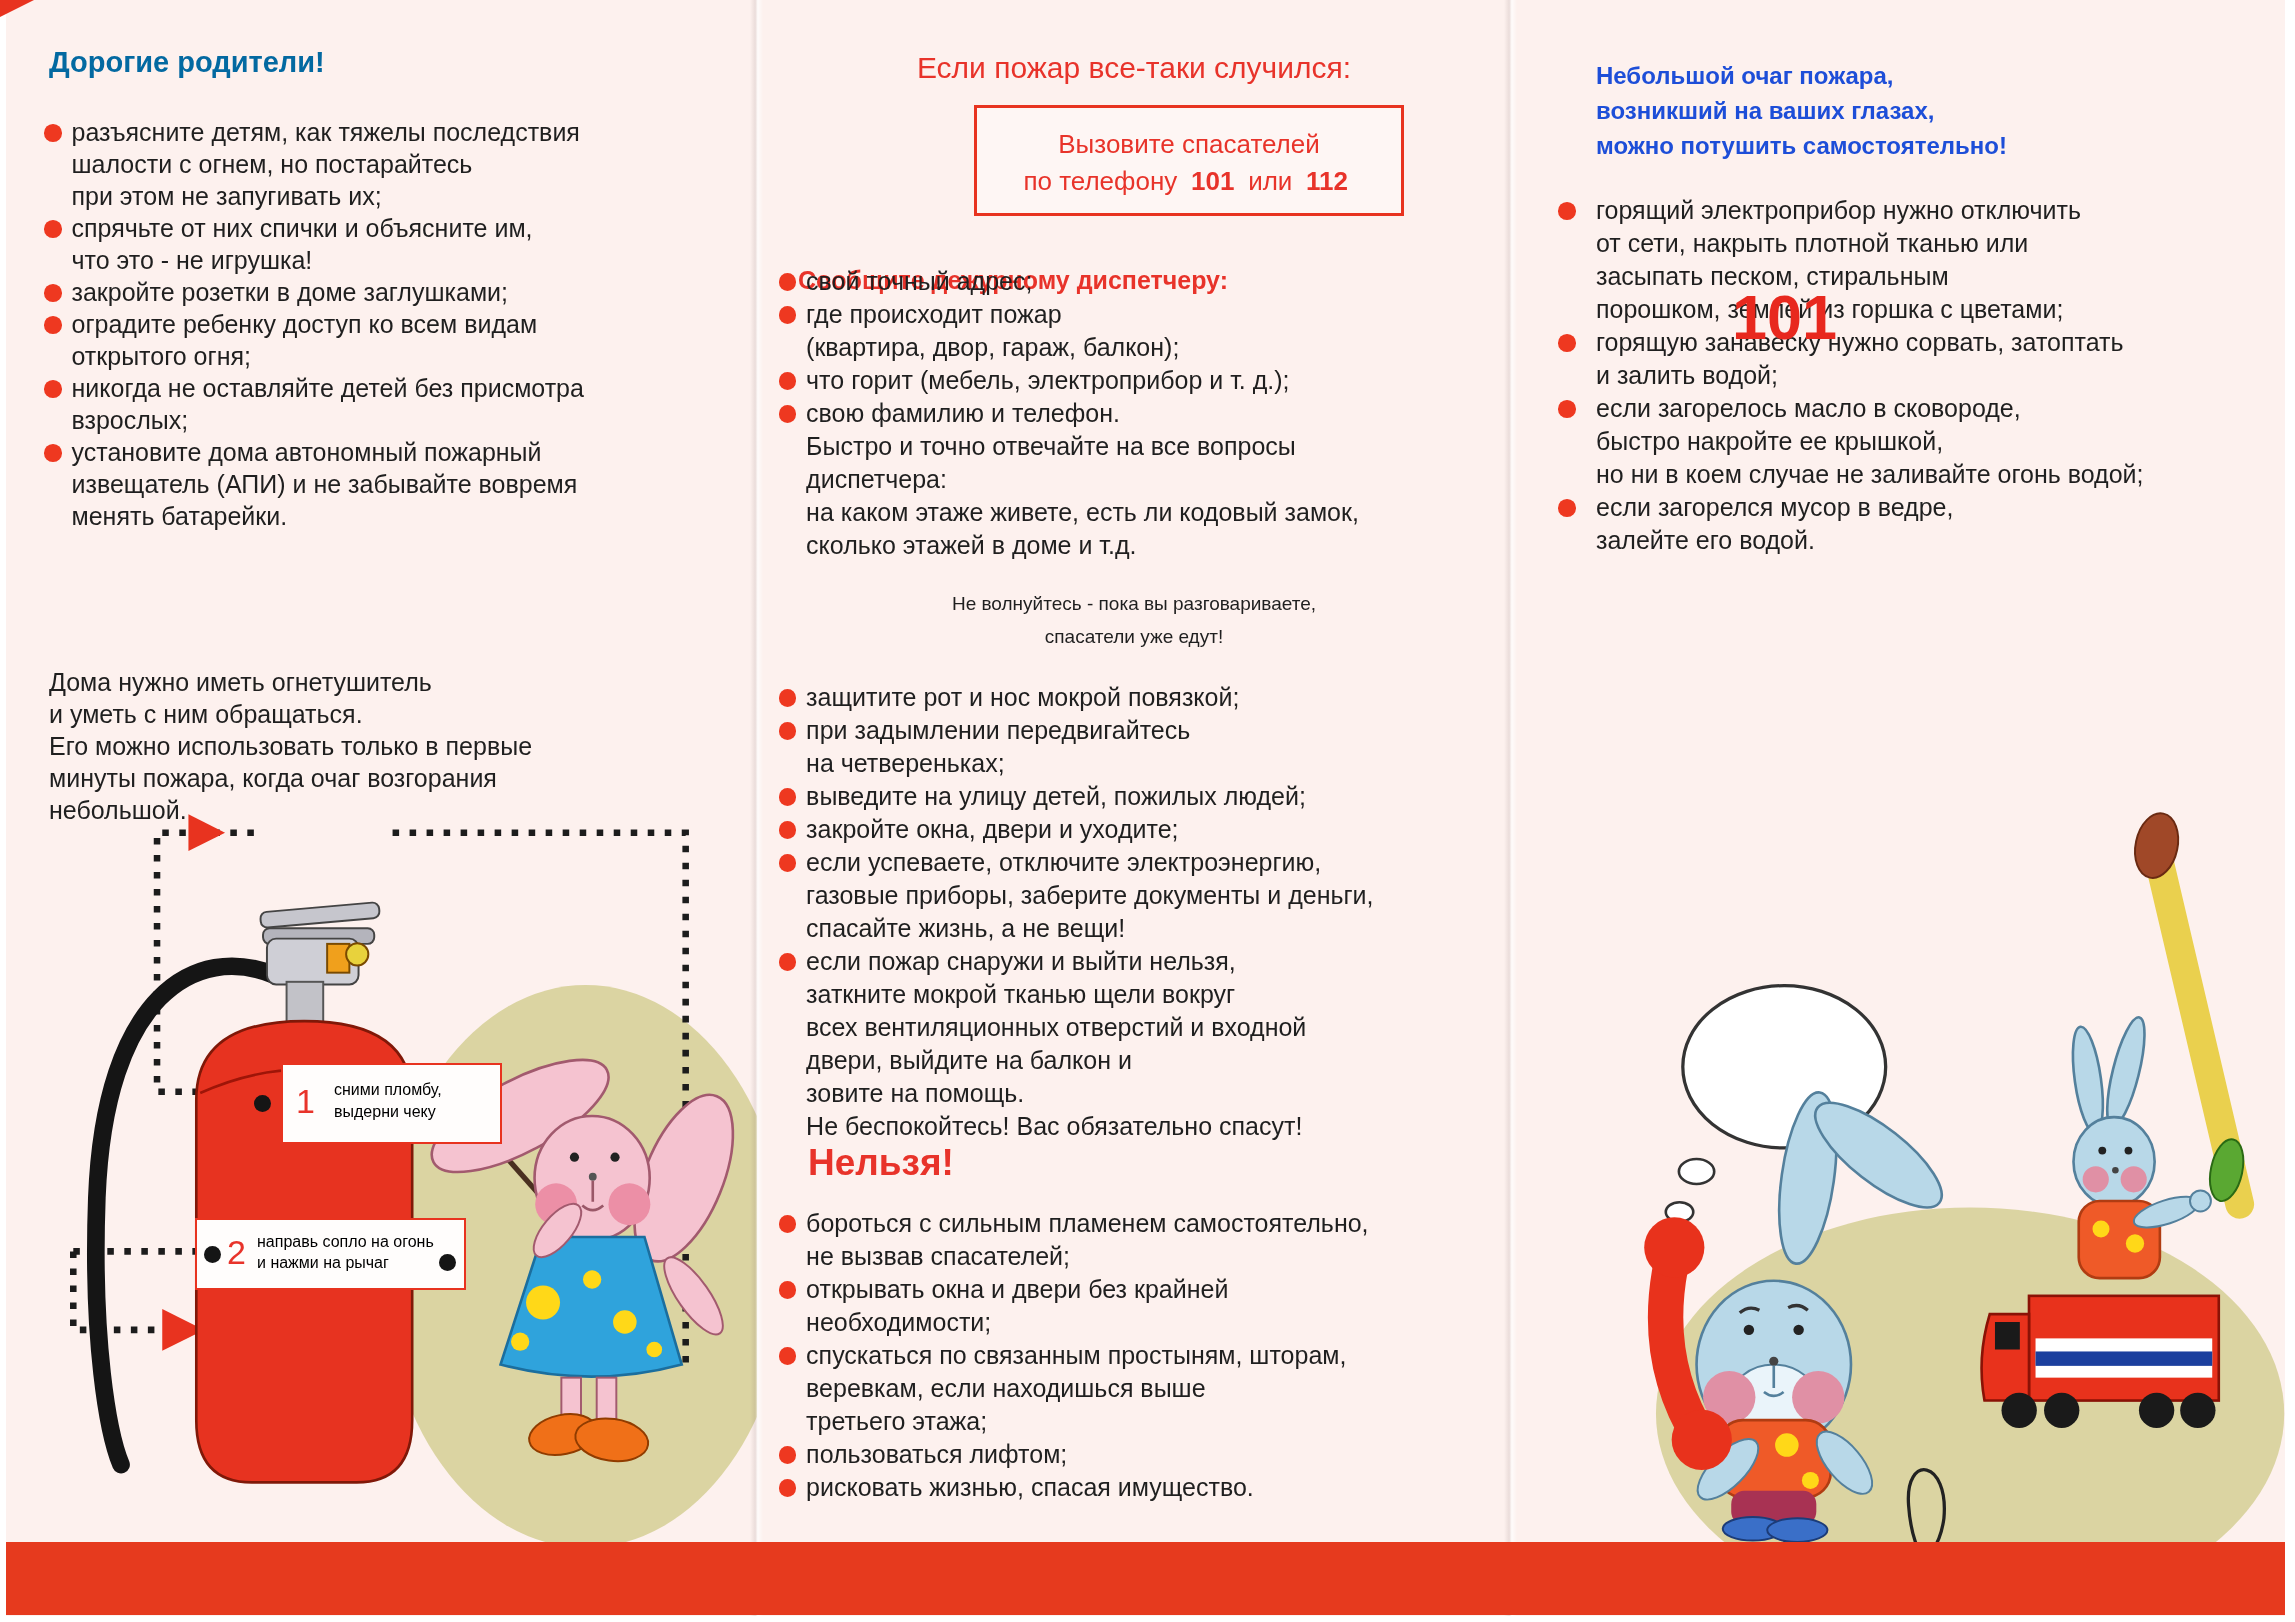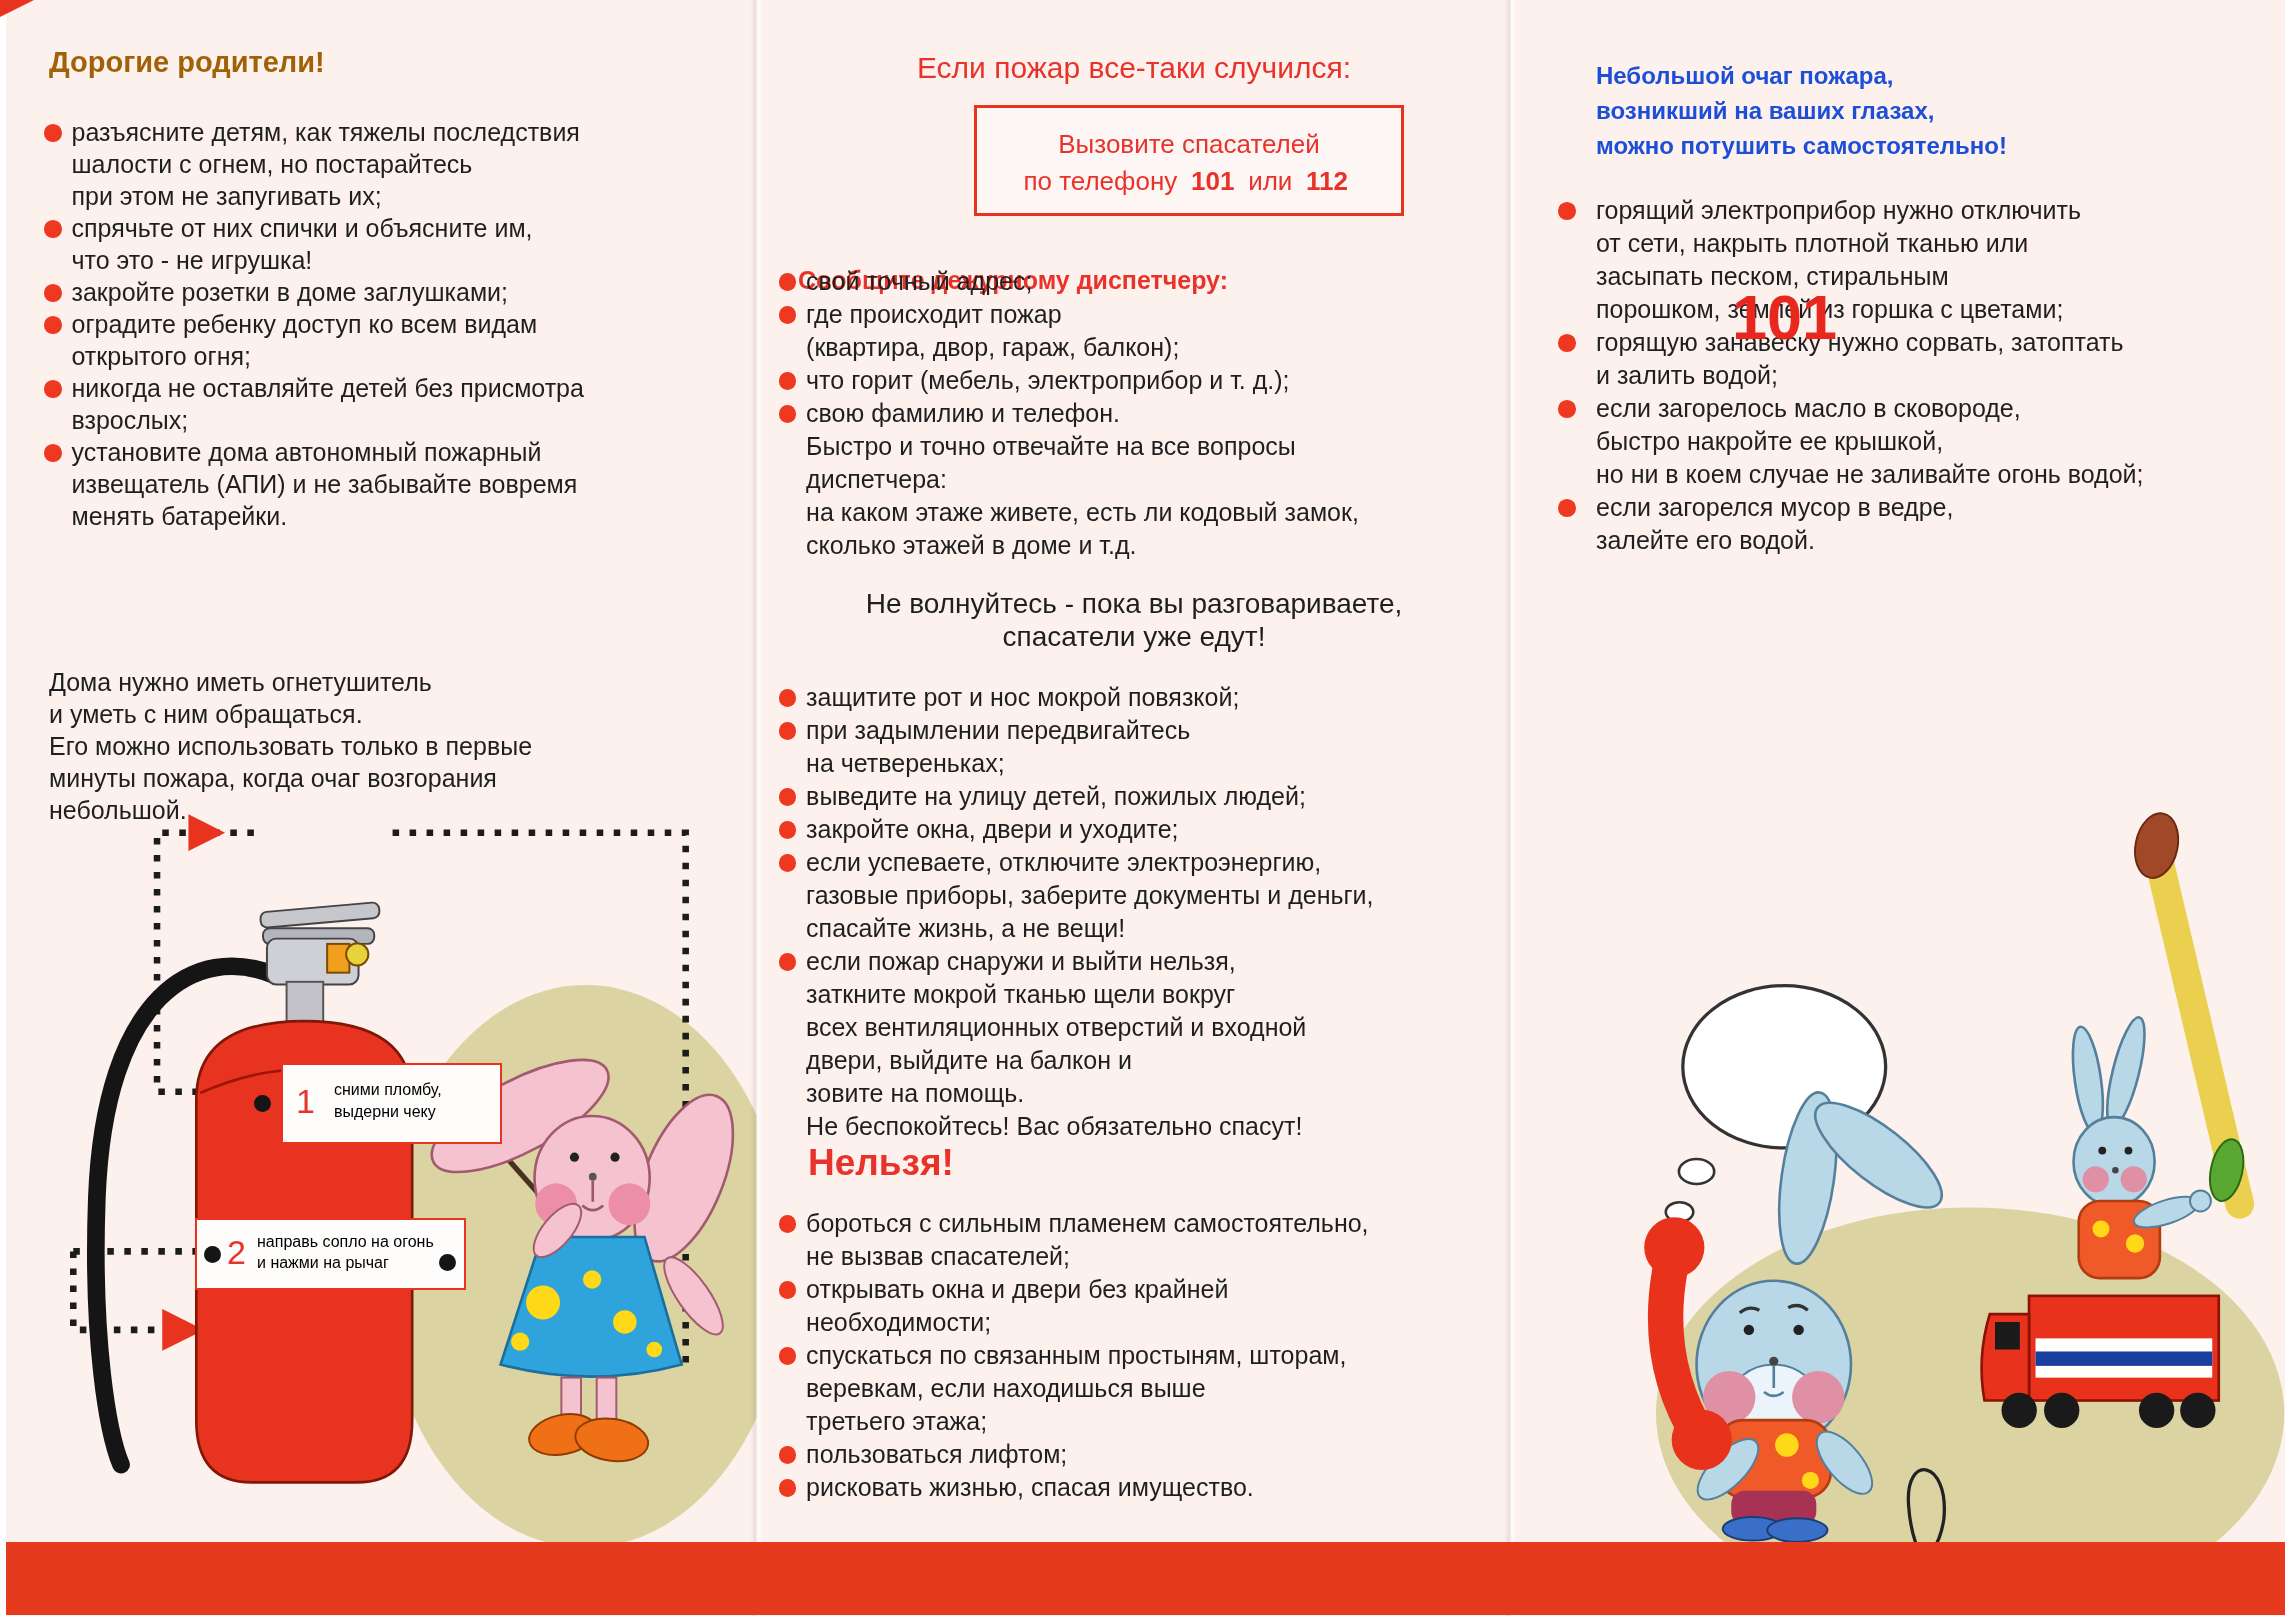--- a/index.html
+++ b/index.html
@@ -33,21 +33,21 @@
   h1,h2,p,div{margin:0;}
 
   
   .blist{position:absolute;}
   .bitem{display:flex;align-items:flex-start;}
   .bdotcol{flex:0 0 27.5px;}
   .bdotcol::before{content:"";display:block;width:17.7px;height:17.7px;border-radius:50%;background:#ee3820;margin-top:7.9px;}
   .btxt{white-space:pre-line;font-size:25px;line-height:33px;}
 
   
-  .lp-title{position:absolute;left:49px;top:46px;font-size:29px;font-weight:bold;color:#a16207;}
+  .lp-title{position:absolute;left:49px;top:46px;font-size:29px;font-weight:bold;color:#0369a1;}
   .lp-list{left:44px;top:116px;width:674px;}
   .lp-list .btxt{line-height:32px;}
   .lp-para{position:absolute;left:49px;top:666px;width:661px;font-size:25px;line-height:32px;white-space:pre-line;}
 
   .step-box{position:absolute;background:#fffdfc;border:2.6px solid #e8331f;color:#e8332a;}
   .step-1{left:281px;top:1063px;width:217px;height:77px;}
   .step-2{left:195px;top:1218px;width:267px;height:68px;}
   .step-num{position:absolute;font-size:34px;font-weight:normal;color:#e8332a;}
   .step-1 .step-num{left:13px;top:17px;}
   .step-2 .step-num{left:30px;top:13px;}
@@ -59,21 +59,21 @@
   .step-2 .bdot-l{left:6.5px;top:26px;}
   .step-2 .bdot-r{right:7.9px;top:34px;}
 
   
   .mp-title{position:absolute;left:0;top:51px;width:100%;text-align:center;font-size:30px;font-weight:normal;color:#e8332a;}
   .call-box{position:absolute;left:217px;top:105px;width:424px;border:3.3px solid #e8331f;background:rgba(255,255,255,.35);
     text-align:center;padding:18px 0 13px 0;color:#e8332a;font-size:26px;line-height:37px;}
   .call-box b{margin:0 6.5px;}
   .mp-sub{position:absolute;left:41px;top:230px;font-size:25px;font-weight:bold;color:#e8332a;margin-top:36px;}
   .mp-list1{left:21.6px;top:265px;width:726px;}
-  .mp-reassure{position:absolute;left:0;top:587px;width:100%;text-align:center;font-size:28px;line-height:33px;white-space:pre-line;}
+  .mp-reassure{position:absolute;left:0;top:587px;width:100%;text-align:center;font-size:19px;line-height:33px;white-space:pre-line;}
   .mp-list2{left:21.6px;top:681px;width:726px;}
   .mp-nelzya{position:absolute;left:51px;top:1142px;font-size:37px;font-weight:bold;color:#e8332a;}
   .mp-list3{left:21.6px;top:1207px;width:726px;}
 
   
   .rp-title{position:absolute;left:84px;top:58px;font-size:24px;line-height:35px;color:#1d4ed8;white-space:pre-line;}
   .rp-list{left:46px;top:194px;width:713px;}
   .rp-list .bdotcol{flex:0 0 38px;}
   .rp-list .btxt{line-height:33px;}
   .bubble-text{position:absolute;left:194px;top:281px;width:157px;text-align:center;

